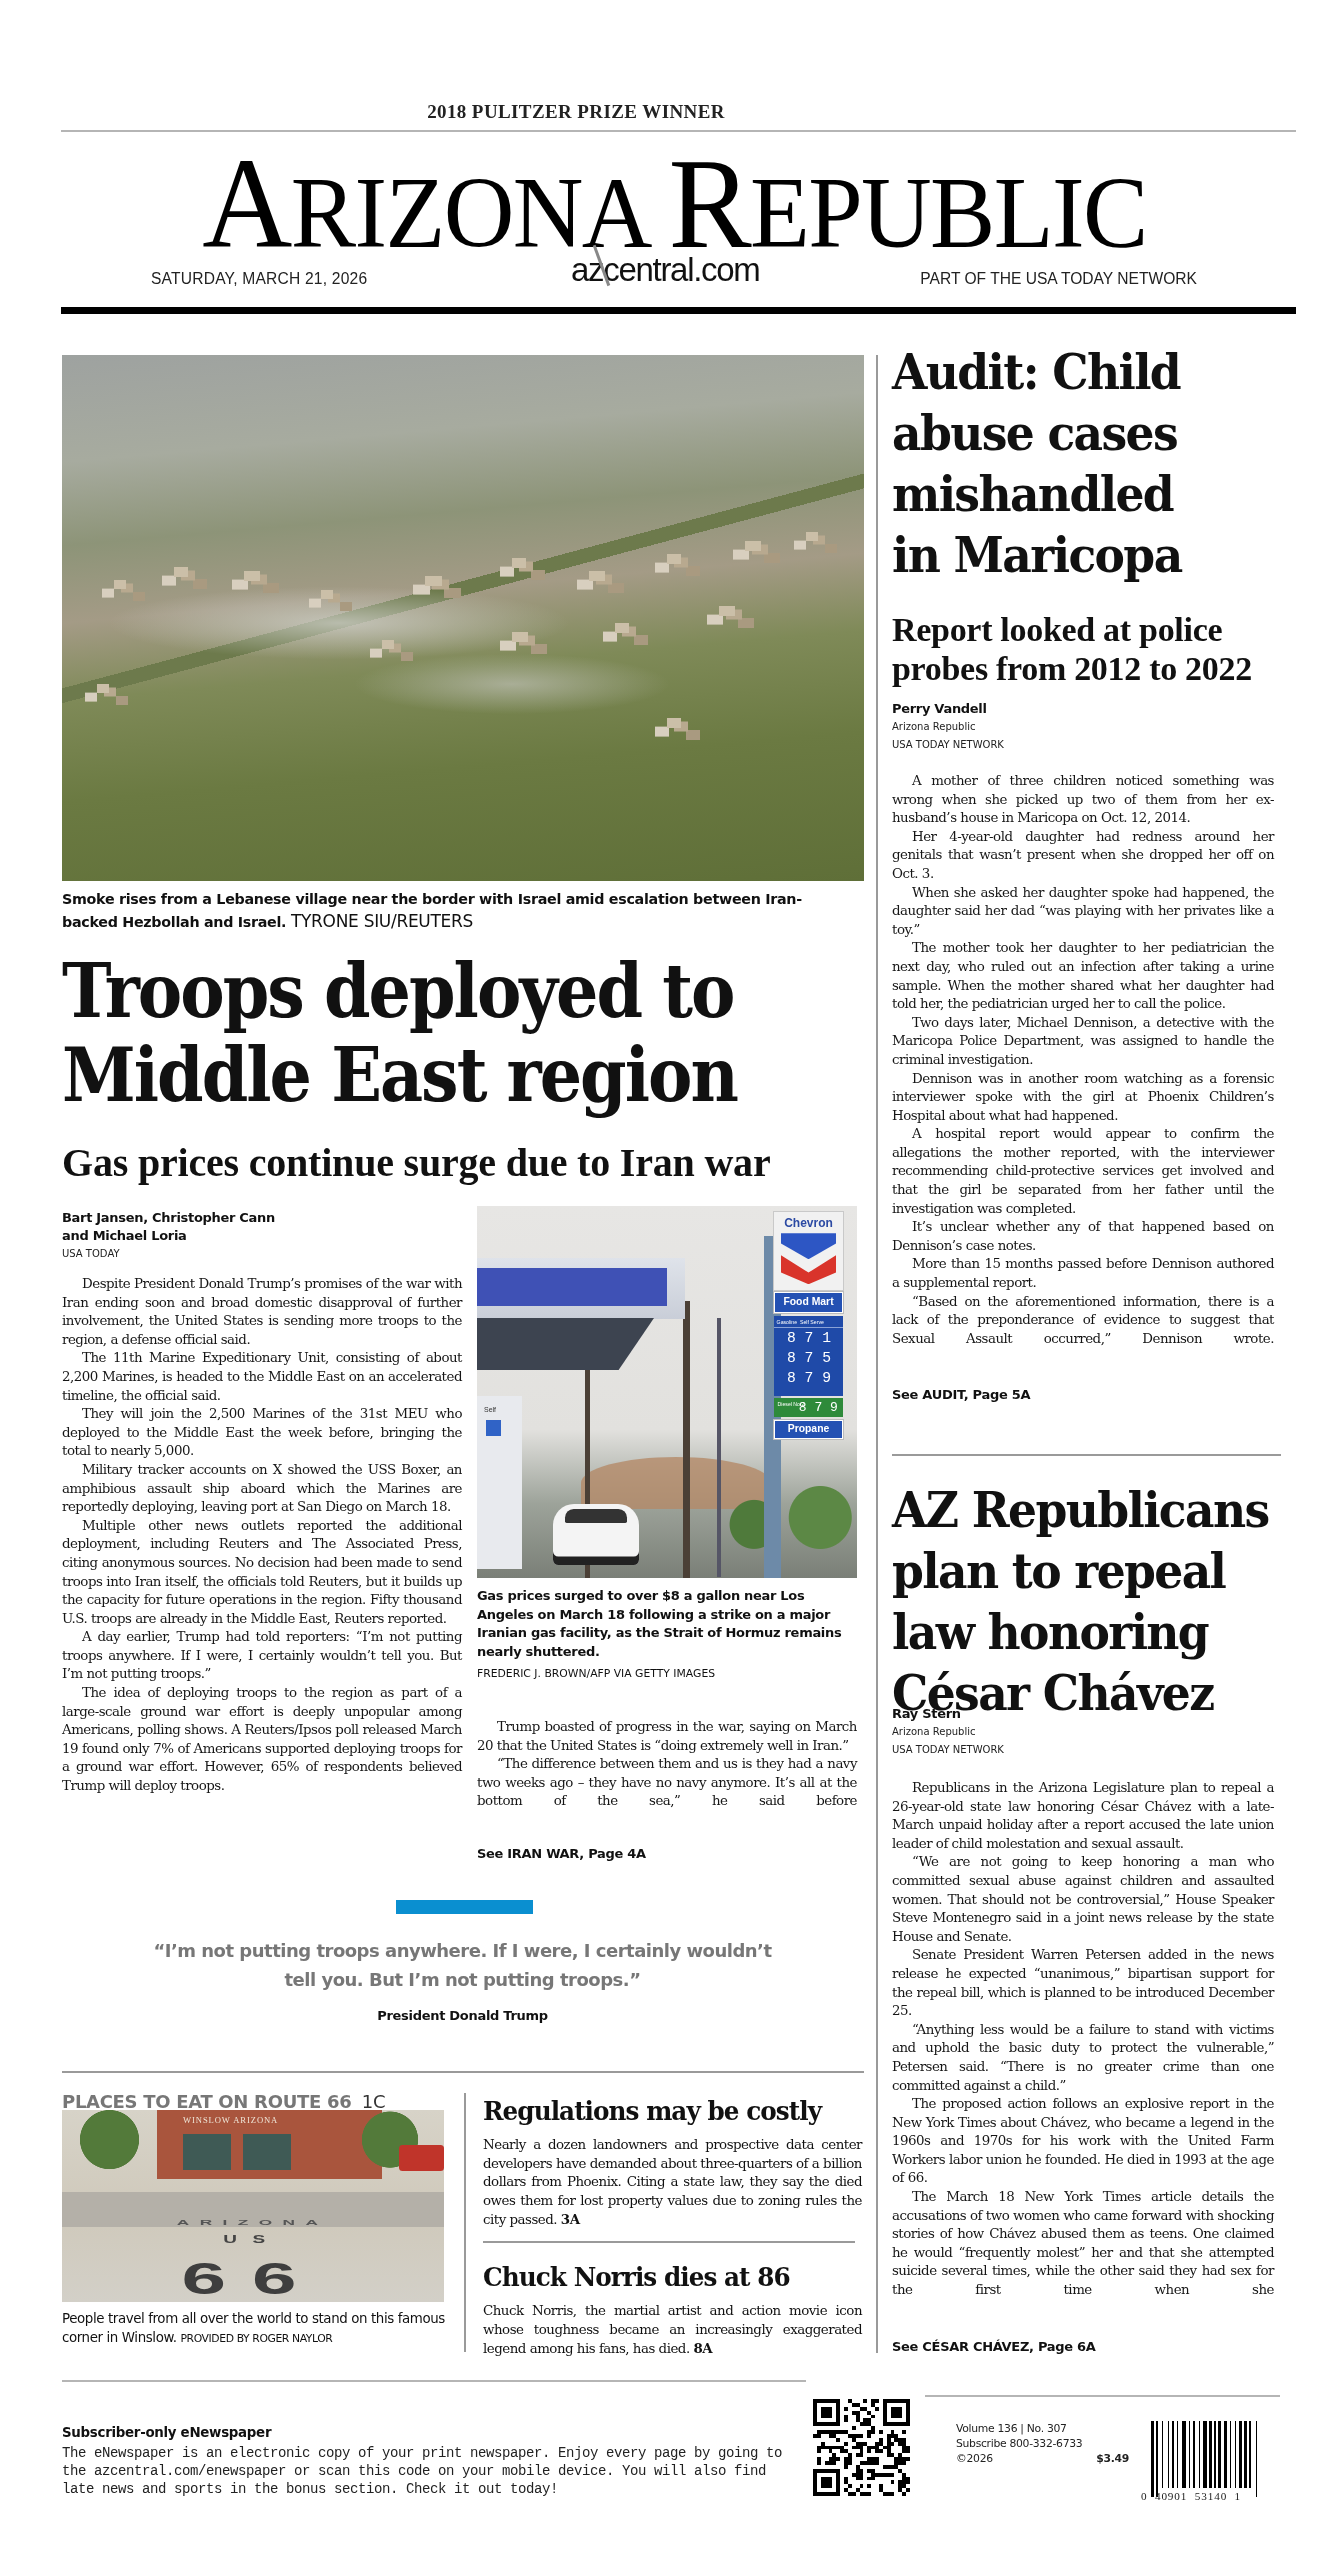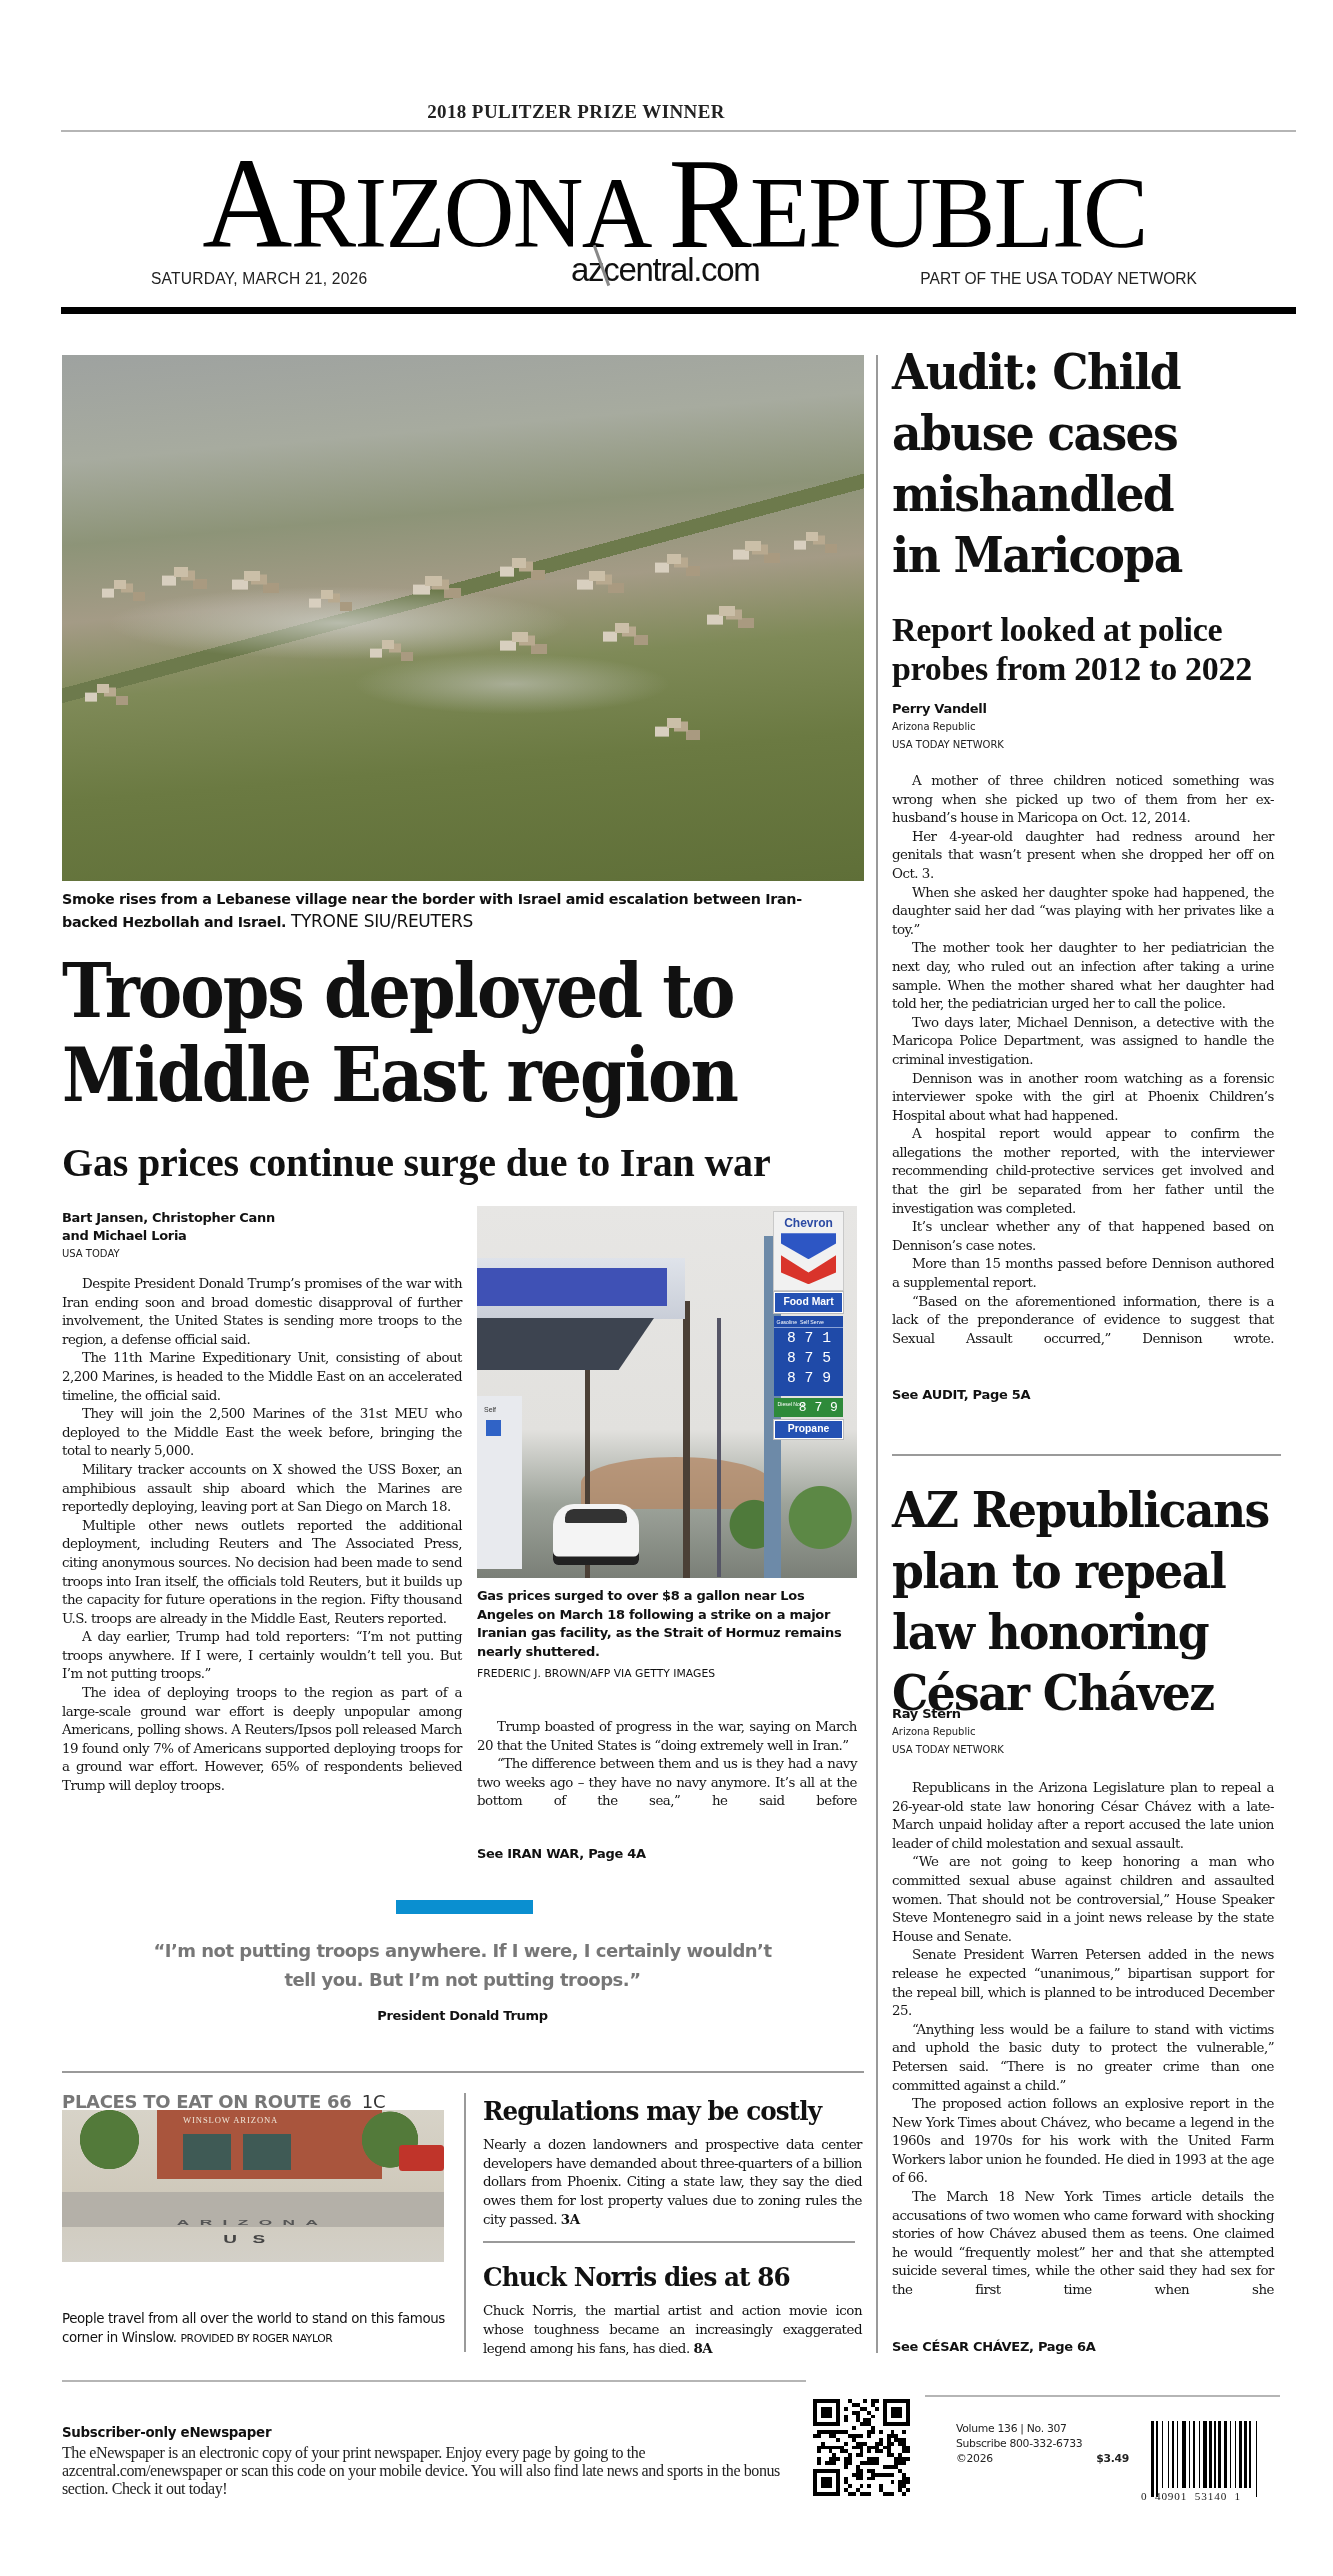--- a/index.html
+++ b/index.html
@@ -46,21 +46,21 @@
   .diesel .lbl { position: absolute; left: 3.5px; top: 2.6px; font-size: 5.2px; line-height: 6px; font-family: "Liberation Sans", sans-serif; text-align: left; }
   .propane { position: absolute; left: 297px; top: 214px; width: 69px; height: 19px; background: #2451b3; border: 1.7px solid #fff; outline: 0.9px solid #bbb; color: #fff; font-family: "Liberation Sans", sans-serif; font-weight: bold; font-size: 10.4px; text-align: center; line-height: 15.6px; }
   .car { position: absolute; left: 76px; top: 298px; width: 86px; height: 61px; background: #f4f4f4; border-radius: 21px 21px 5.2px 5.2px; box-shadow: inset 0 -8.6px 0 #222; }
   .car .win { position: absolute; left: 12px; top: 5.2px; width: 62px; height: 14px; background: #333; border-radius: 8.6px 8.6px 1.7px 1.7px; }
   .trees { position: absolute; left: 233px; top: 277px; width: 147px; height: 69px; background: radial-gradient(circle at 30% 60%, #4f7a3b 0 24px, transparent 25px), radial-gradient(circle at 75% 50%, #5c8845 0 31px, transparent 32px); }
   .hill { position: absolute; left: 104px; top: 251px; width: 190px; height: 52px; background: #b48a68; border-radius: 50% 50% 0 0; opacity: .8; }
   .self-pump { position: absolute; left: 0; top: 190px; width: 45px; height: 173px; background: #e8eaee; }
   .self-pump .lbl { position: absolute; left: 7px; top: 10.4px; font-family: "Liberation Sans", sans-serif; font-size: 7px; color: #333; }
   .self-pump .blk { position: absolute; left: 8.6px; top: 24px; width: 15.6px; height: 15.6px; background: #3063c6; }
 
-  .photo-route66 { left: 62px; top: 2110px; width: 382px; height: 152px; background: linear-gradient(180deg, #d7d3c8 0%, #cfc9bb 55%, #d3d0c8 100%); }
+  .photo-route66 { left: 62px; top: 2110px; width: 382px; height: 192px; background: linear-gradient(180deg, #d7d3c8 0%, #cfc9bb 55%, #d3d0c8 100%); }
   .r66-building { position: absolute; left: 95px; top: 0; width: 225px; height: 69px; background: #a9553d; }
   .r66-building .sign { position: absolute; left: 26px; top: 5.2px; width: 147px; font-family: "Liberation Serif", serif; font-size: 8.6px; color: #efe6d8; letter-spacing: 0.9px; }
   .r66-building .win1 { position: absolute; left: 26px; top: 24px; width: 48px; height: 36px; background: #3f5a55; }
   .r66-building .win2 { position: absolute; left: 86px; top: 24px; width: 48px; height: 36px; background: #3f5a55; }
   .r66-tree { position: absolute; top: 0; height: 74px; background: radial-gradient(circle at 50% 40%, #537a3a 0 45%, transparent 46%); }
   .r66-truck { position: absolute; left: 337px; top: 35px; width: 45px; height: 26px; background: #c0342a; border-radius: 3.5px; }
   .r66-road { position: absolute; left: 0; top: 82px; width: 382px; height: 35px; background: #b4b0a8; }
   .r66-shield { position: absolute; left: 8.6px; top: 102px; width: 363px; height: 90px; }
   .r66-shield .word { position: absolute; left: 35px; top: 0; width: 294px; text-align: center; font-family: "Liberation Sans", sans-serif; font-weight: bold; font-size: 17.3px; letter-spacing: 10.4px; color: #555; transform: scaleY(0.45); }
   .r66-shield .us { position: absolute; left: 0; top: 15.6px; width: 363px; text-align: center; font-family: "Liberation Sans", sans-serif; font-weight: bold; font-size: 19px; letter-spacing: 15.6px; color: #444; transform: scaleY(0.6); }
@@ -102,21 +102,21 @@
 
   .brief-hed { left: 483px; width: 380px; font-family: "DejaVu Serif", serif; font-weight: bold; font-size: 26px; letter-spacing: -1px; transform: scaleX(0.95); transform-origin: left; white-space: nowrap; }
   .brief-body { left: 483px; width: 379px; font-family: "DejaVu Serif", serif; font-size: 13.4px; line-height: 18.6px; letter-spacing: -0.5px; text-align: justify; }
   .brief-body b { font-weight: bold; }
 
   .hed-side { font-family: "DejaVu Serif", serif; font-weight: bold; font-size: 48px; line-height: 61px; letter-spacing: -1.7px; transform: scaleX(0.95); transform-origin: left; white-space: nowrap; }
   .dek-side { font-family: "Liberation Serif", serif; font-size: 34px; line-height: 39px; letter-spacing: -0.3px; }
 
   
   .foot-hed { left: 62px; top: 2425px; font-family: "DejaVu Sans", sans-serif; font-weight: bold; font-size: 13.4px; letter-spacing: -0.3px; }
-  .foot-body { left: 62px; top: 2444px; width: 726px; font-family: Liberation Serif, serif; font-size: 16px; line-height: 18px; letter-spacing: -0.4px; color: #222; }
+  .foot-body { left: 62px; top: 2444px; width: 726px; font-family: Liberation Mono, monospace; font-size: 14px; line-height: 18px; letter-spacing: -0.4px; color: #222; }
   .qr { left: 813px; top: 2399px; width: 97px; height: 97px; }
   .meta { left: 956px; top: 2421px; width: 173px; font-family: "DejaVu Sans", sans-serif; font-size: 10.8px; line-height: 15px; color: #222; letter-spacing: -0.3px; }
   .meta .price { position: absolute; right: 0; bottom: 0; font-weight: bold; }
   .barcode { left: 1146px; top: 2421px; width: 125px; height: 76px; }
   .barcode-digits { left: 1141px; top: 2490px; width: 138px; font-family: "Liberation Serif", serif; font-size: 11.2px; color: #222; letter-spacing: 0.9px; white-space: pre; }
 </style>
 </head>
 <body>
 
 <div class="abs pulitzer">2018 PULITZER PRIZE WINNER</div>

